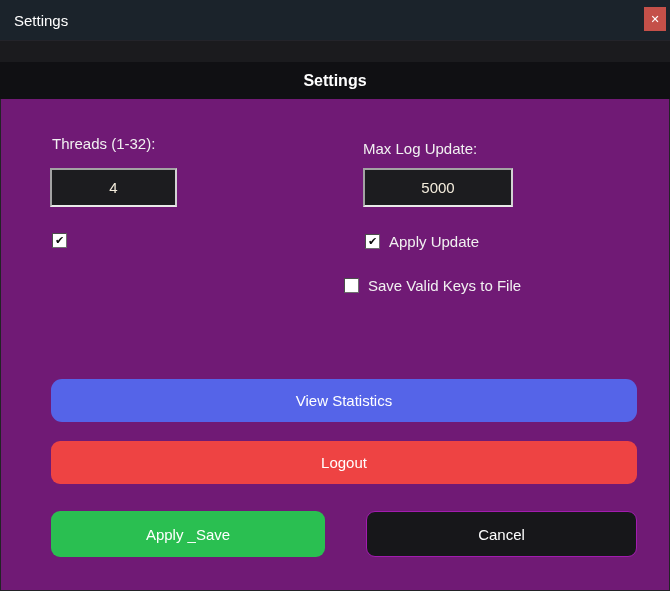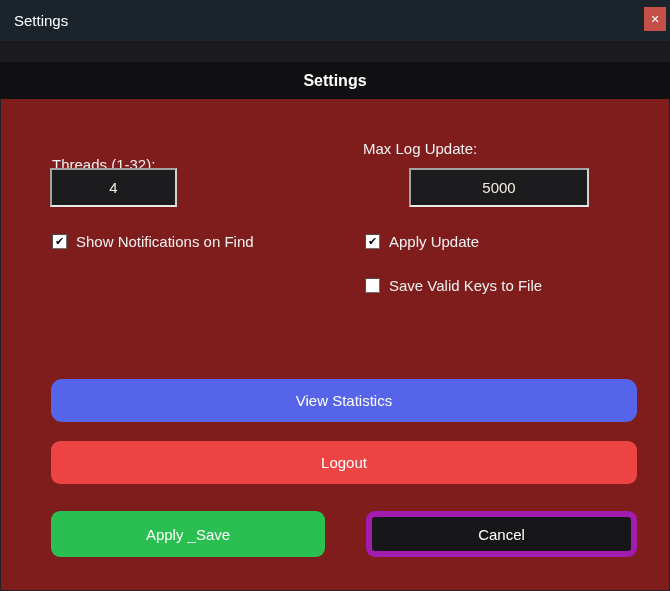--- a/index.html
+++ b/index.html
@@ -3,21 +3,21 @@
 <meta charset="utf-8">
 <style>
   html,body{margin:0;padding:0;background:#0c0c0e;}
   body{
     font-family:"Liberation Sans","DejaVu Sans",sans-serif;
     -webkit-font-smoothing:antialiased;
   }
   .window{
     position:relative;
     width:670px;height:591px;
-    background:#7f1d1d;
+    background:#701a75;
     overflow:hidden;
     box-shadow:inset 0 0 0 1px #232327;
   }
   
   .titlebar{
     position:absolute;left:0;top:0;width:670px;height:40px;
     background:#1b232b;
     display:flex;align-items:center;
     border-bottom:1px solid #24242a;
   }
@@ -85,54 +85,53 @@
     border:none;border-radius:9px;
     color:#ffffff;font-size:15px;
     font-family:"Liberation Sans","DejaVu Sans",sans-serif;
     display:flex;align-items:center;justify-content:center;
     cursor:pointer;
   }
   .btn-statistics{left:51px;top:379px;width:586px;height:43px;background:#5564e8;border-radius:11px;}
   .btn-logout   {left:51px;top:441px;width:586px;height:43px;background:#ee4343;}
   .btn-apply    {left:51px;top:511px;width:274px;height:46px;background:#2abf51;}
   .btn-cancel   {left:366px;top:511px;width:271px;height:46px;background:#17171a;
-                 border:6px solid #a21caf;}
+                 border:1px solid #a21caf;}
 </style>
 </head>
 <body>
 
 <div class="window">
 
   <div class="titlebar">
     <span class="titlebar-text">Settings</span>
     <span class="close-btn">✕</span>
   </div>
 
   <div class="sub-band"></div>
   <div class="header-strip">
     <span class="header-title">Settings</span>
   </div>
 
-  <label class="field-label" style="left:52px;top:156px;">Threads (1-32):</label>
+  <label class="field-label" style="left:52px;top:135px;">Threads (1-32):</label>
   <input class="num-input" style="left: 50px; top: 168px; width: 127px;" value="4">
 
   <label class="field-label" style="left:363px;top:140px;">Max Log Update:</label>
-  <input class="num-input" style="left: 363px; top: 168px; width: 180px; margin-left: 46px;" value="5000">
+  <input class="num-input" style="left: 363px; top: 168px; width: 150px;" value="5000">
 
   <div class="cb-row" style="left:52px;top:233px;">
     <span class="cb-box">✔</span>
-    <span class="cb-label">Show Notifications on Find</span>
   </div>
 
   <div class="cb-row" style="left:365px;top:233px;">
     <span class="cb-box">✔</span>
     <span class="cb-label">Apply Update</span>
   </div>
 
-  <div class="cb-row" style="left:365px;top:277px;align-items:center;">
+  <div class="cb-row" style="left:344px;top:277px;align-items:center;">
     <span class="cb-box"></span>
     <span class="cb-label">Save Valid Keys to File</span>
   </div>
 
   <button class="btn btn-statistics">View Statistics</button>
 
   <button class="btn btn-apply">Apply _Save</button>
 
   <button class="btn btn-logout">Logout</button>
 

